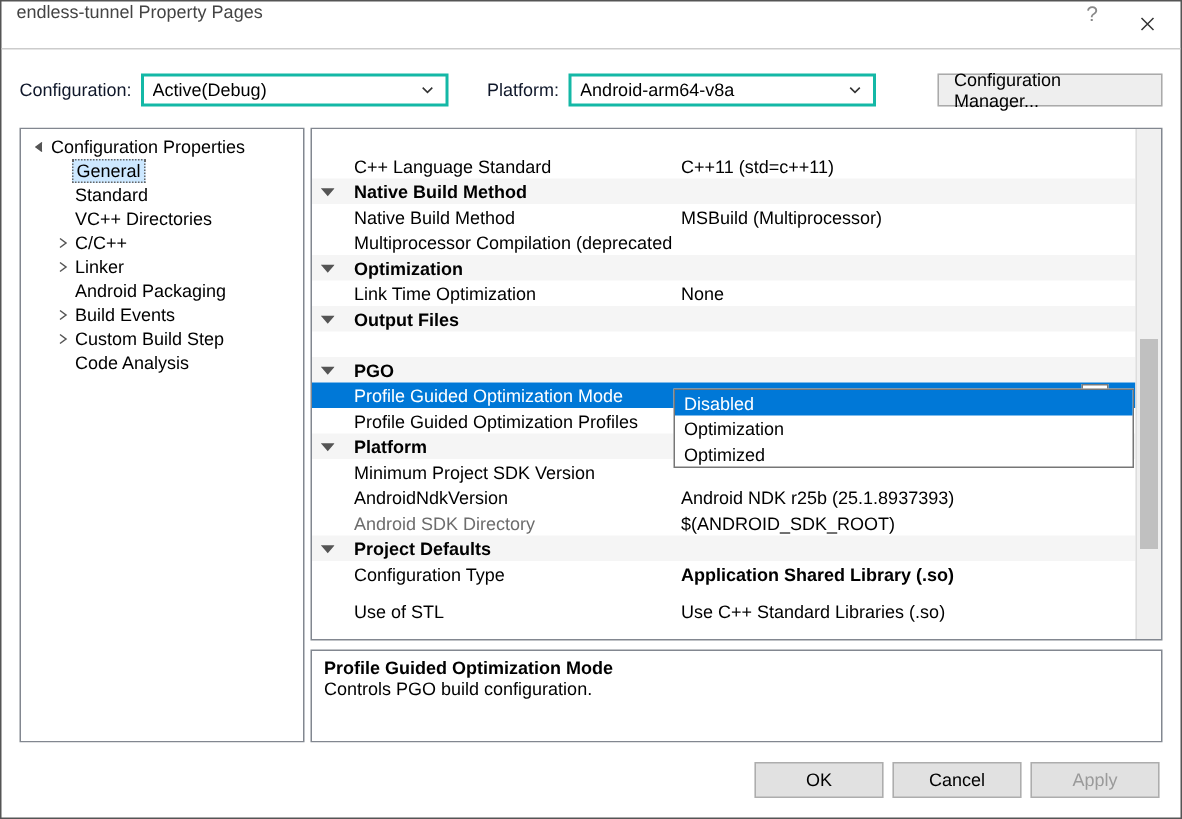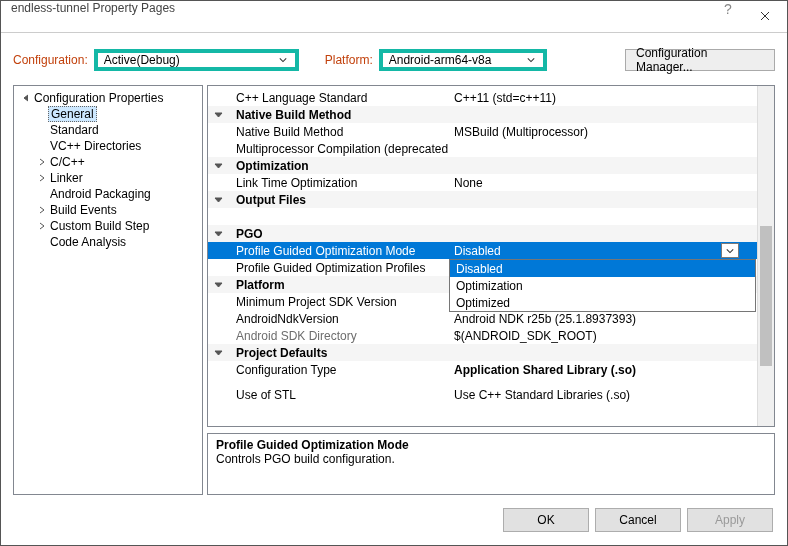--- a/index.html
+++ b/index.html
@@ -4,44 +4,44 @@
 <style>
   * { box-sizing: border-box; }
   html, body { margin:0; padding:0; font-family: "Segoe UI", Tahoma, sans-serif; font-size:12px; color:#000; background:#fff; }
   .window { width:788px; height:546px; border:1px solid #555; position:relative; display:flex; flex-direction:column; }
   .titlebar { height:32px; display:flex; padding:0 0 0 10px; border-bottom:1px solid #ccc; color:#444;}
   .titlebar .title { flex:1; font-size:12px; }
   .titlebar .tbtn { width:44px; height:30px; display:flex; align-items:center; justify-content:center; color:#555; }
   .titlebar .tbtn svg { width:10px; height:10px; stroke:#333; stroke-width:1; fill:none; }
   .titlebar .help { font-size:14px; color:#888; width:30px; text-align:center;}
   .toolbar { display:flex; align-items:center; gap:6px; padding:16px 12px 14px 12px; }
-  .toolbar label { color:#c2410c; }
-  .combo { border:4px solid #14b8a6; background:#fff; height:22px; display:flex; align-items:center; padding:0 4px 0 6px; position:relative;}
+  .toolbar label { color:#0f172a; }
+  .combo { border:2px solid #14b8a6; background:#fff; height:22px; display:flex; align-items:center; padding:0 4px 0 6px; position:relative;}
   .combo .val { flex:1; white-space:nowrap; overflow:hidden;}
   .combo .arrow { width:16px; text-align:center; }
   .combo .arrow svg{ width:8px;height:8px;stroke:#333;fill:none;stroke-width:1.3;}
   .cfg-combo { width:205px; }
-  .plat-combo { width:168px; }
+  .plat-combo { width:205px; }
   .btn { border:1px solid #aaa; background:#eee; height:22px; display:flex; align-items:center; justify-content:center; padding:0 10px;}
   .cfgmgr { width:150px; }
   .body { flex:1; display:flex; gap:4px; padding:0 12px 0 12px; overflow:hidden;}
   .tree { width:190px; border:1px solid #828790; background:#fff; padding:4px 0; overflow:auto;}
   .tree-row { display:flex; align-items:center; height:16px; padding-left:4px; white-space:nowrap;}
   .tree-row .exp { width:12px; display:flex; justify-content:center;}
   .tree-row .exp svg{width:8px;height:8px;stroke:#555;fill:none;stroke-width:1;}
   .tree-row .lbl { padding:0 2px;}
   .tree .sel { background:#e5f3ff;}
   .tree .d1 { padding-left:6px;}
   .tree .d2 { padding-left:22px;}
   .right { flex:1; display:flex; flex-direction:column; gap:6px; position:relative;}
   .grid { flex:1; border:1px solid #828790; overflow:hidden; position:relative; background:#fff;}
   .grid-inner { position:absolute; inset:0; overflow:hidden; }
   .gsb { position:absolute; right:0; top:0; bottom:0; width:17px; background:#f0f0f0; border-left:1px solid #ddd;}
   .gsb .thumb { position:absolute; left:2px; right:2px; top:140px; height:140px; background:#c0c0c0;}
-  .grow { display:flex; height:17px; align-items:center; }
+  .grow { display:flex; height:17px; align-items:center;margin-top:13px; }
   .grow.cat { font-weight:bold; background:#f5f5f5;}
   .grow.sel { background:#0078d7; color:#fff;}
   .grow .exp { width:20px; display:flex; justify-content:center;}
   .grow .exp svg{width:9px;height:9px;stroke:#555;fill:#555;}
   .gname { width:220px; padding-left:8px; white-space:nowrap; overflow:hidden;}
   .gval { flex:1; padding-left:6px; white-space:nowrap; overflow:hidden;}
   .gval.bold{font-weight:bold;}
   .grow .dd { width:18px; height:15px; border:1px solid #7a7a7a; margin-right:18px; display:flex; align-items:center; justify-content:center; background:#fff;}
   .grow .dd svg{width:8px;height:8px;stroke:#333;fill:none;stroke-width:1.3;}
   .grayrow .gname{ color:#6d6d6d;}

